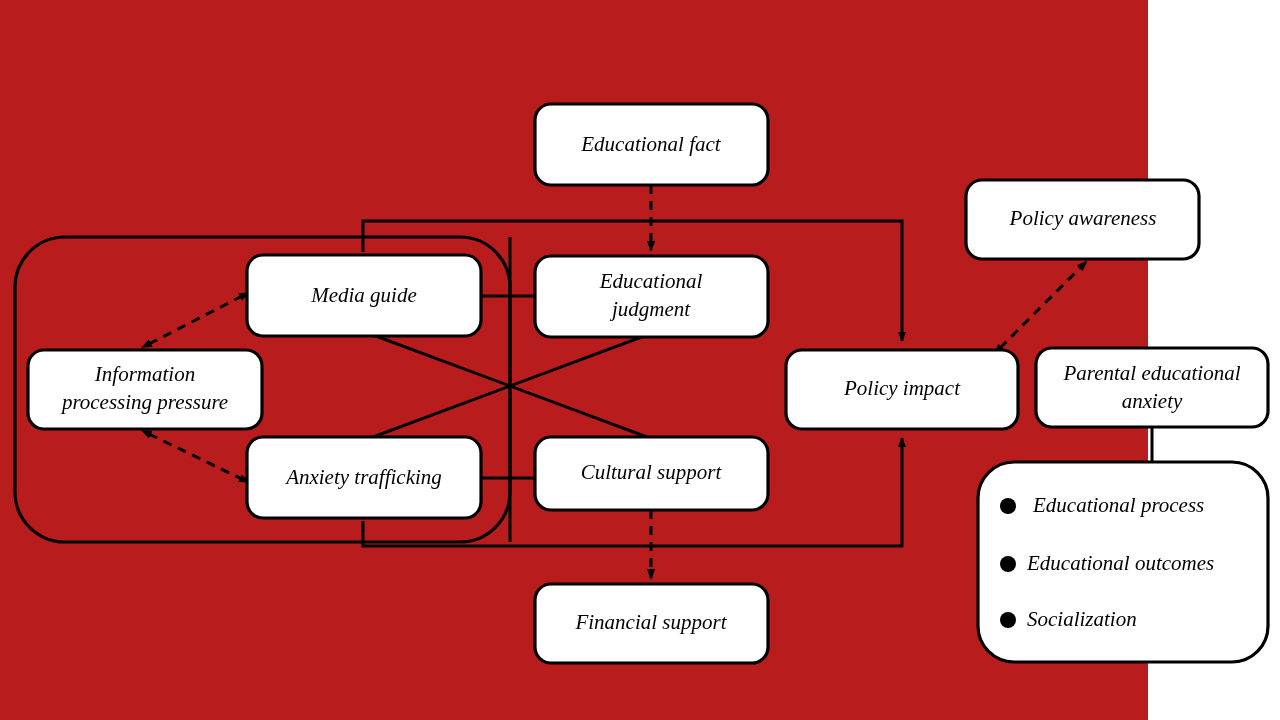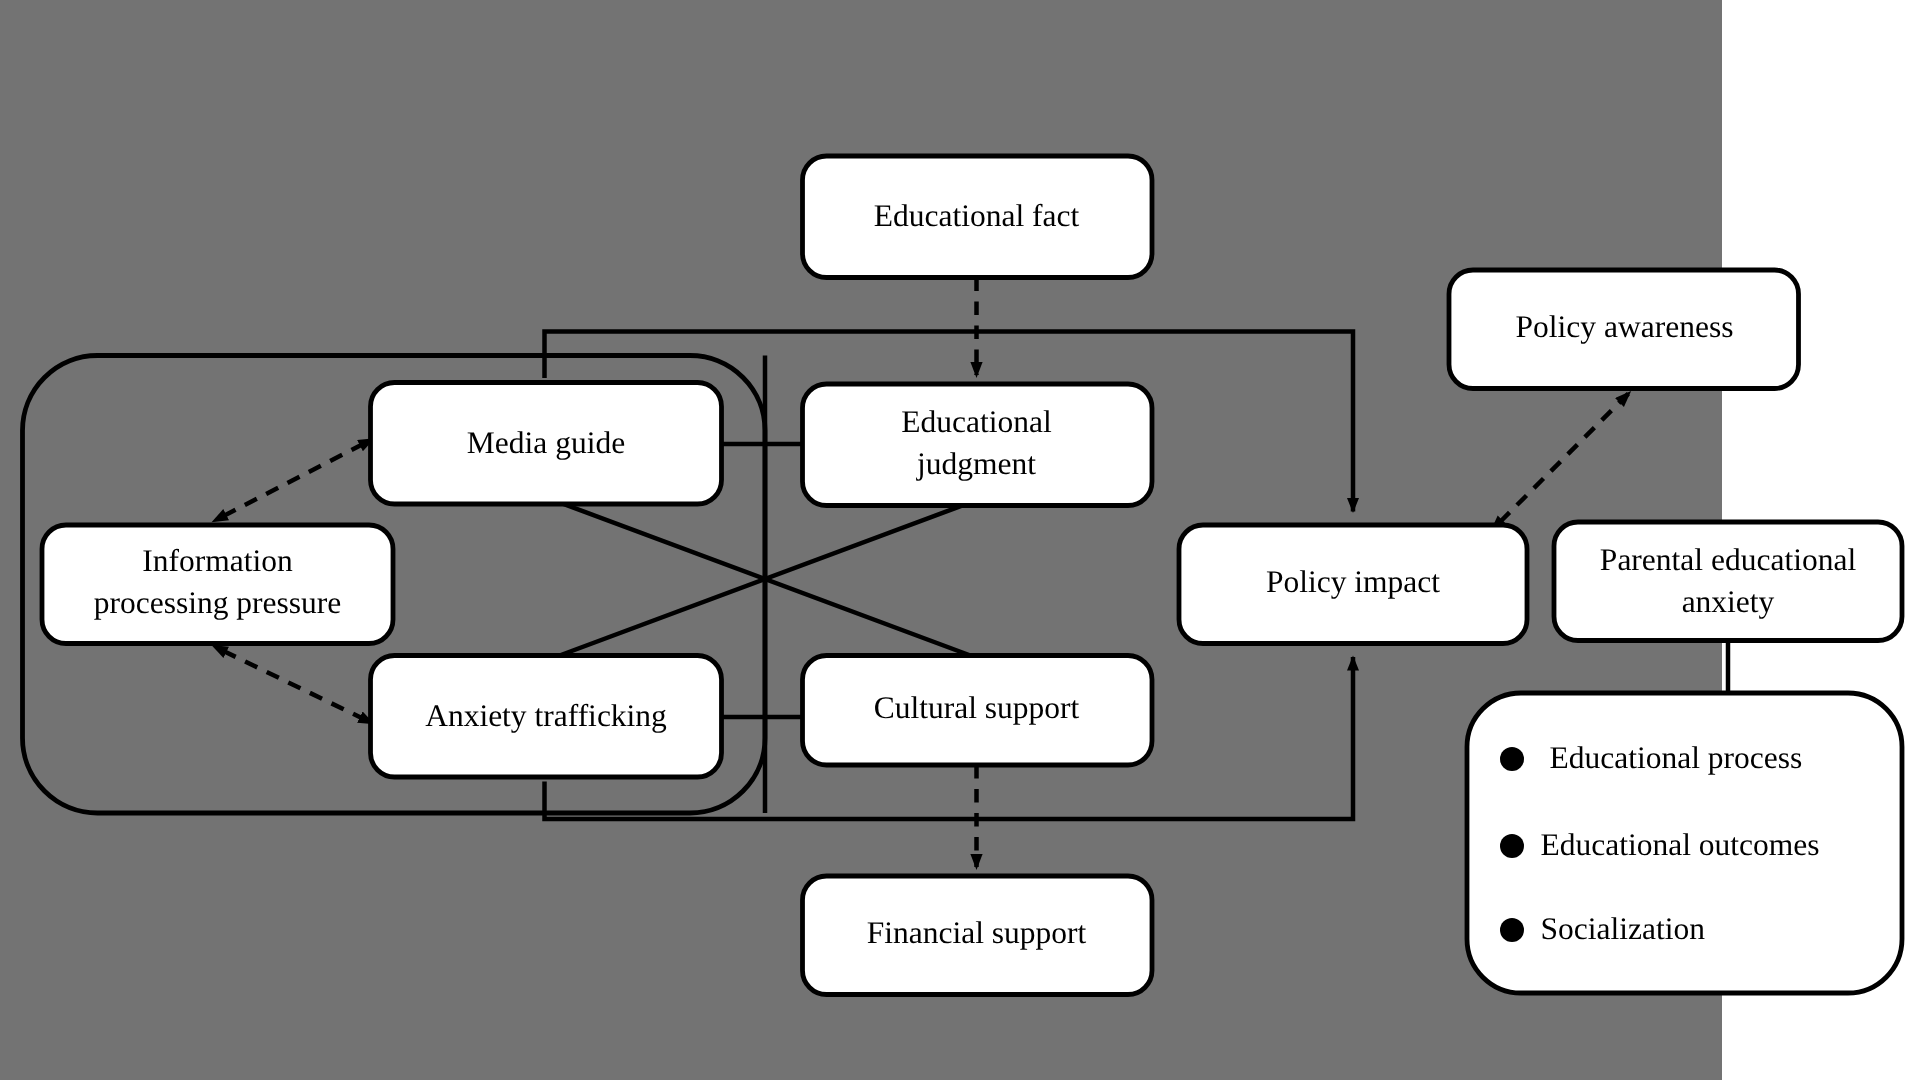--- a/index.html
+++ b/index.html
@@ -10,21 +10,22 @@
   body {
     width: 1280px;
     height: 720px;
     font-family: "Liberation Serif", "DejaVu Serif", serif;
     overflow: hidden;
   }
   #diagram-root {
     position: relative;
     width: 1148px;
     height: 720px;
-    background: #737373;
+    background: #b91c1c;
+    font-style: italic;
   }
   svg#diagram-svg {
     position: absolute;
     top: 0; left: 0;
     width: 1280px;
     height: 720px;
   }
   .node-rect {
     fill: #ffffff;
     stroke: #000000;

